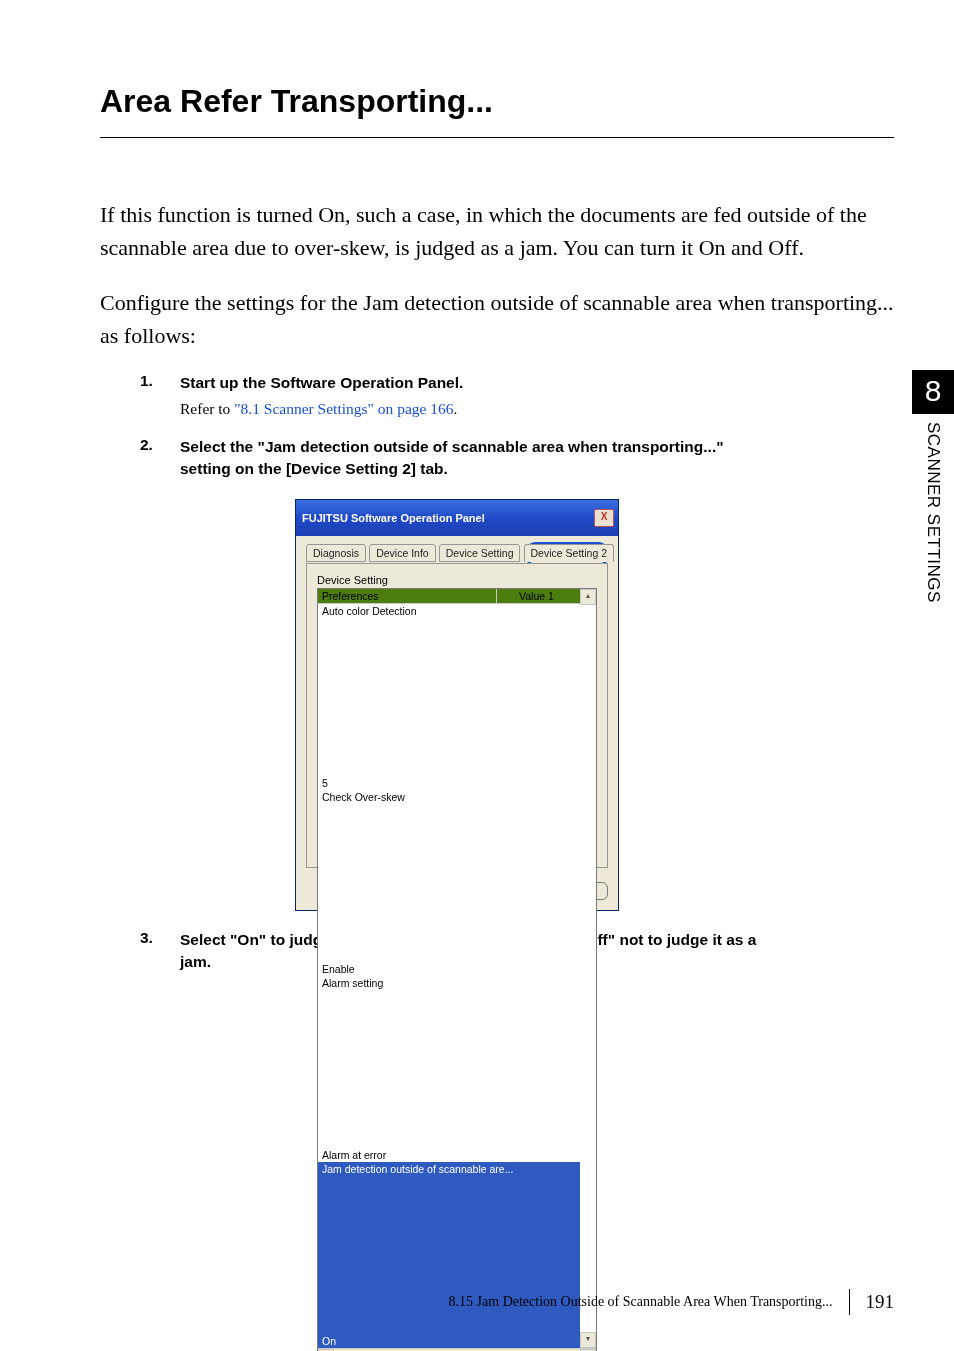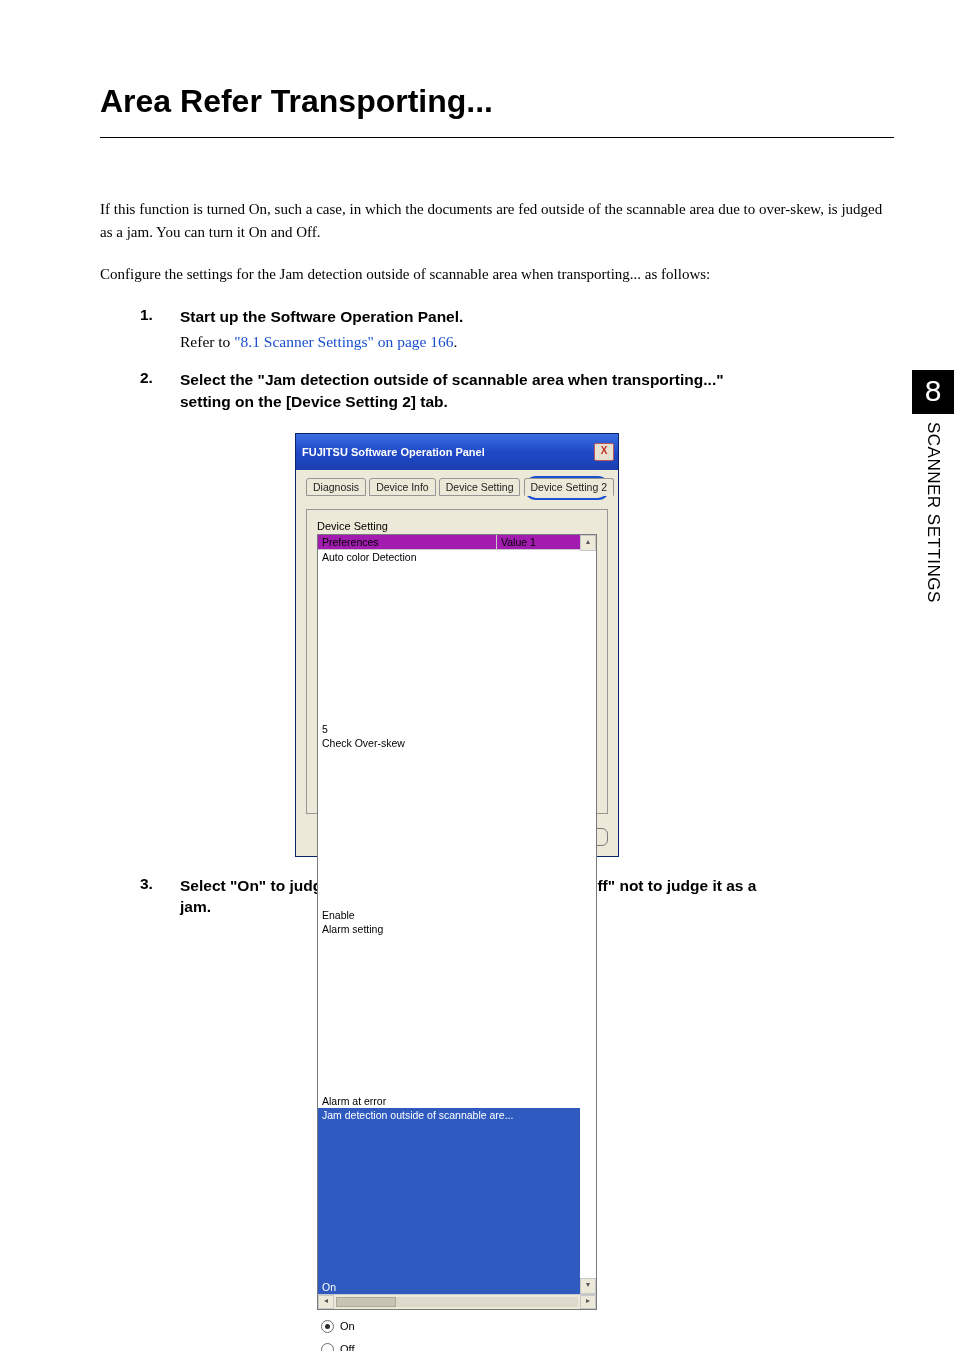--- a/index.html
+++ b/index.html
@@ -22,21 +22,21 @@
     font-size: 32px;
     line-height: 1.35;
     margin-bottom: 14px;
   }
   .rule {
     border: none;
     border-top: 1.5px solid #000;
     margin: 0 0 60px 0;
   }
   .body-intro {
-    font-size: 15px;
+    font-size: 22px;
     line-height: 1.5;
     margin-bottom: 20px;
   }
   .step-block {
     margin-left: 40px;
     margin-right: 120px;
   }
   .step {
     display: flex;
     margin-top: 18px;
@@ -98,21 +98,21 @@
     text-align: center;
     line-height: 14px;
     font-size: 10px;
     border-radius: 2px;
   }
   .dlg-body {
     padding: 8px 10px 10px 10px;
   }
   .tabrow {
     position: relative;
-    height: 32px;
+    height: 20px;
     white-space: nowrap;
   }
   .tab {
     display: inline-block;
     background: #ece9d8;
     border: 1px solid #969696;
     border-bottom: 1px solid #969696;
     font-size: 10.5px;
     padding: 2px 6px;
     border-radius: 3px 3px 0 0;
@@ -150,22 +150,23 @@
     background: #fff;
     border: 1px solid #7a7a7a;
     width: 100%;
     box-sizing: border-box;
     margin-bottom: 10px;
     font-size: 10.5px;
     position: relative;
   }
   .lv-head {
     display: flex;
-    background: #a21caf;
+    background: #4d7c0f;
     border-bottom: 1px solid #c8c8c8;
+    gap: 18px;
   }
   .lv-col {
     border-right: 1px solid #c8c8c8;
     padding: 1px 4px;
   }
   .lv-col.c1 { flex: 0 0 170px; }
   .lv-col.c2 { flex: 1; }
   .lv-scroll-up {
     position: absolute;
     top: 0; right: 0;
@@ -431,14 +432,19 @@
       </div>
     </div>
 
   </div>
 
   <div class="side-tab">
     <div class="side-chapnum">8</div>
     <div class="side-chaptxt">SCANNER SETTINGS</div>
   </div>
 
+  <div class="footer">
+    <span>8.15 Jam Detection Outside of Scannable Area When Transporting...</span>
+    <span class="footer-sep"></span>
+    <span class="footer-page">191</span>
+  </div>
 
 </div>
 
 </body></html>

